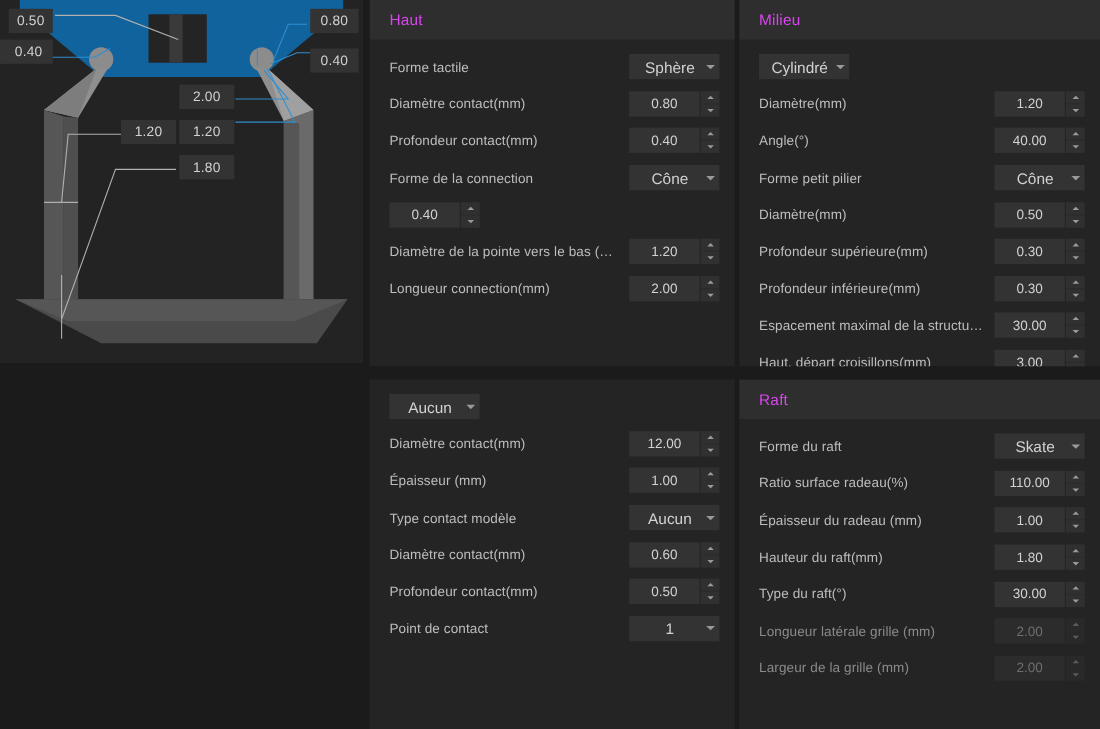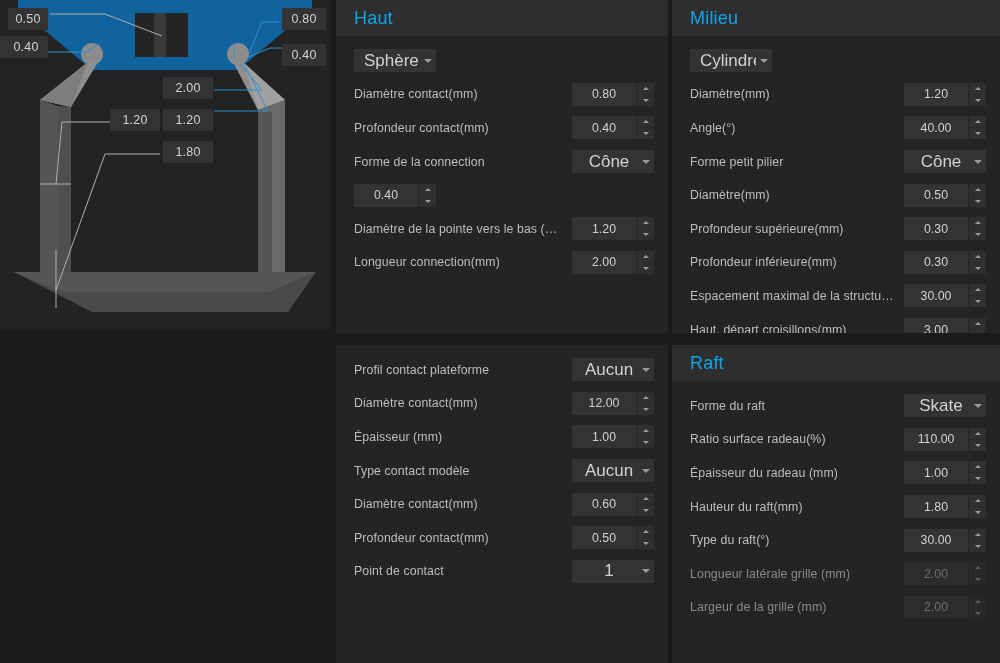--- a/index.html
+++ b/index.html
@@ -54,22 +54,22 @@
   .panel-header {
     height: 36px;
     background: #2e2e2e;
     display: flex;
     align-items: center;
     padding-left: 18px;
     box-sizing: border-box;
     flex: 0 0 auto;
   }
   .panel-title {
-    font-size: 18px;
-    color: #0ea5e9;
+    font-size: 14px;
+    color: #d946ef;
     letter-spacing: .2px;
   }
   .panel-body {
     flex: 1 1 auto;
     padding: 8px 14px 6px 18px;
     box-sizing: border-box;
   }
 
   .row {
     display: flex;
@@ -95,21 +95,21 @@
     height: 23px;
     background: #333333;
     display: flex;
     align-items: center;
     position: relative;
     box-sizing: border-box;
   }
   .combo-value {
     flex: 1 1 auto;
     text-align: center;
-    font-size: 17px;
+    font-size: 14px;
     color: #d2d2d2;
     padding-right: 2px;
     padding-left: 10px;
     white-space: nowrap;
     overflow: hidden;
   }
   .combo-arrow {
     flex: 0 0 auto;
     width: 16px;
     display: flex;
@@ -236,20 +236,21 @@
         <div class="dimbox" style="left: 163px; top: 141px; width: 50px;">1.80</div>
       </div>
   </div>
 
   <div class="panel" id="panel-haut" style="left:336px; top:0;     width:332px; height:333px;">
       <div class="panel-header">
         <div class="panel-title">Haut</div>
       </div>
       <div class="panel-body">
         <div class="row">
+          <div class="row-label">Forme tactile</div>
           <div class="combo">
             <div class="combo-value">Sphère</div>
             <div class="combo-arrow">
               <i></i>
             </div>
           </div>
         </div>
         <div class="row">
           <div class="row-label">Diamètre contact(mm)</div>
           <div class="spin">
@@ -446,21 +447,20 @@
               </span>
               <span class="spin-down"></span>
             </div>
           </div>
         </div>
       </div>
     </div>
   <div class="panel" id="panel-bas" style="left:336px; top:345px; width:332px; height:318px;">
       <div class="panel-body">
         <div class="row">
-          <div class="row-label">Profil contact plateforme</div>
           <div class="combo">
             <div class="combo-value">Aucun</div>
             <div class="combo-arrow">
               <i></i>
             </div>
           </div>
         </div>
         <div class="row">
           <div class="row-label">Diamètre contact(mm)</div>
           <div class="spin">

